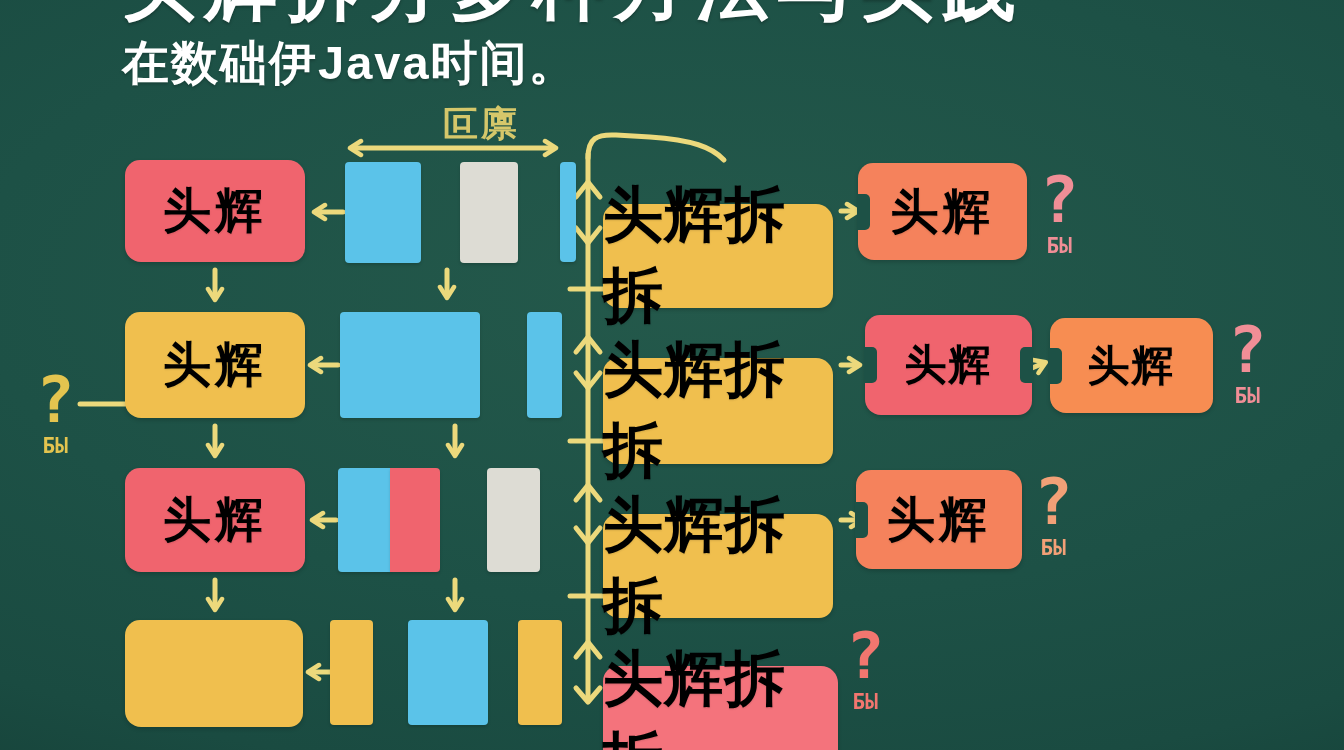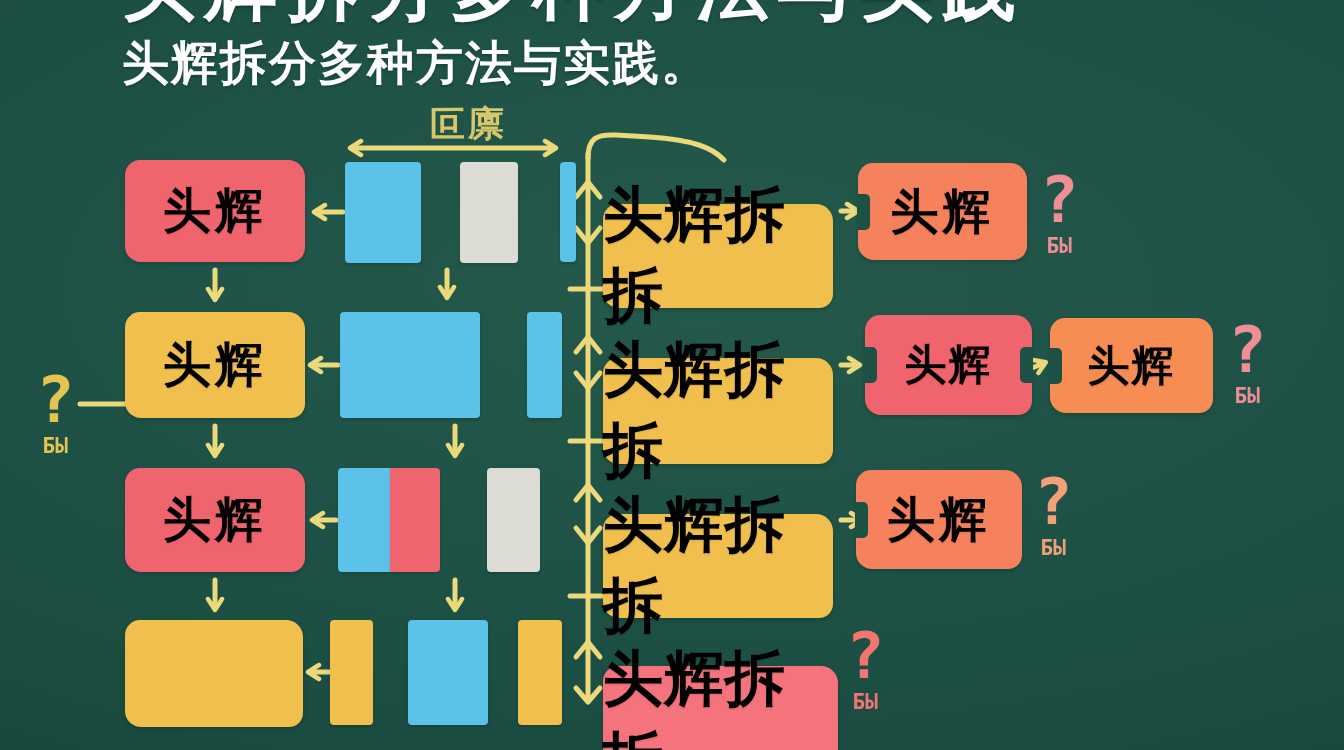--- a/index.html
+++ b/index.html
@@ -41,32 +41,32 @@
   .notch.l{left:-1px;border-radius:0 5px 5px 0;}
   .notch.r{right:-1px;border-radius:5px 0 0 5px;}
   .q{position:absolute;text-align:center;font-weight:800;line-height:.9;}
   .q .qm{display:block;font-size:64px;font-family:"DejaVu Sans Mono", monospace;}
   .q .qc{display:block;font-size:21px;letter-spacing:0px;margin-top:7px;font-family:"DejaVu Sans Mono", monospace;font-weight:800;}
   .q.pink{color:#f08e96;}
   .q.yellowq{color:#e3c44f;}
   .q.coralq{color:#f2a077;}
   .q.redq{color:#f2766f;}
   .span-label{
-    position:absolute;top:100px;left:403px;width:130px;text-align:center;
+    position:absolute;top:100px;left:416px;width:130px;text-align:center;
     color:#d5c76a;font-size:36px;font-weight:700;letter-spacing:3px;
   }
   svg.flow{position:absolute;left:0;top:0;pointer-events:none;}
 </style>
 </head>
 <body>
 
 <div class="stage">
 
   <div class="title">头辉拆分多种方法与实践</div>
-  <div class="subtitle">头辉拆分多种方法与实践。</div>
+  <div class="subtitle">在数础伊Java时间。</div>
 
   <svg class="flow" width="1344" height="750" viewBox="0 0 1344 750">
     <defs>
       <marker id="ah" viewBox="0 0 20 20" refX="13" refY="10" markerWidth="20" markerHeight="20" orient="auto-start-reverse" markerUnits="userSpaceOnUse">
         <path d="M4,3 L15,10 L4,17" fill="none" stroke="#ecd97c" stroke-width="4.5" stroke-linecap="round" stroke-linejoin="round"></path>
       </marker>
     </defs>
     <g fill="none" stroke="#ecd97c" stroke-width="5" stroke-linecap="round" stroke-linejoin="round">
 
       <path d="M352,148 L554,148" marker-start="url(#ah)" marker-end="url(#ah)"></path>

